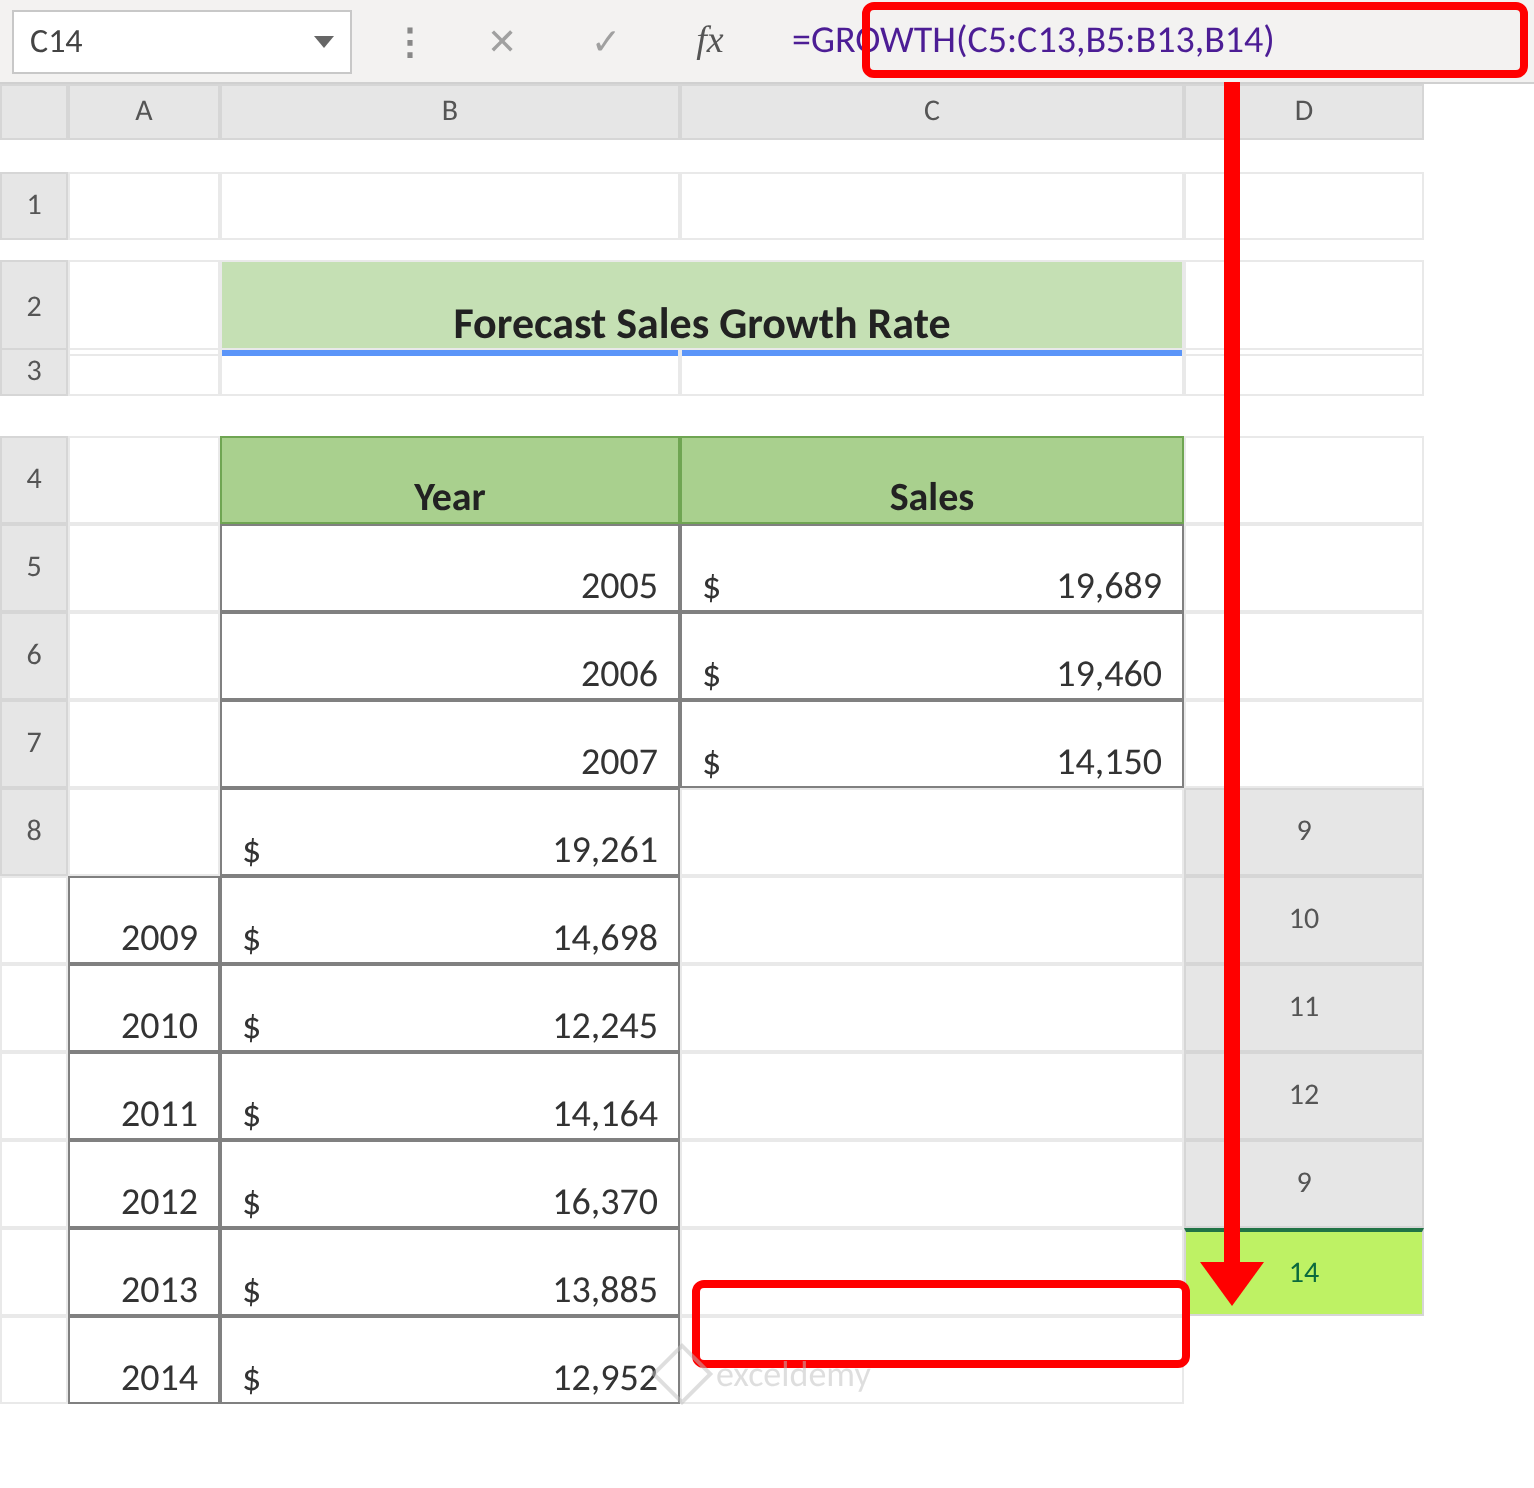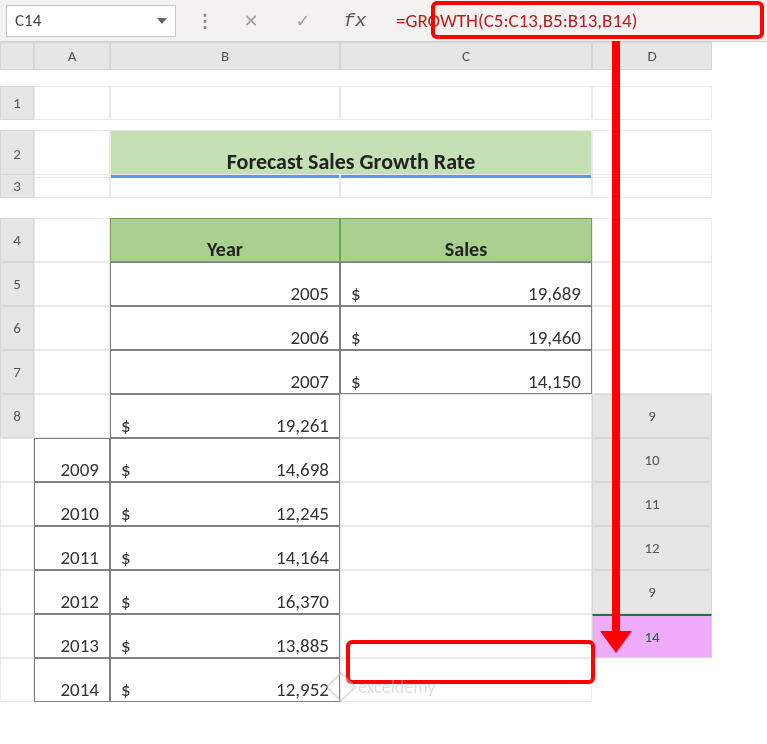--- a/index.html
+++ b/index.html
@@ -50,33 +50,33 @@
     padding: 0 2px;
   }
   .fb-btn {
     width: 34px; height: 30px;
     display: flex; align-items: center; justify-content: center;
     color: #a0a0a0;
     font-size: 18px;
   }
   .fb-btn.fx {
     font-style: italic;
-    font-family: Liberation Mono, monospace;
+    font-family: Liberation Serif, serif;
     color: #555;
     font-size: 19px;
     justify-content: center;
   }
   .formula-input {
     flex: 1;
     height: 32px;
     background: transparent;
     border: none;
     padding: 0 6px;
     font-size: 19px;
-    color: #b91c1c;
+    color: #4c1d95;
     display: flex;
     align-items: center;
   }
 
   
   .sheet {
     display: grid;
     grid-template-columns: 34px 76px 230px 252px 120px;
     grid-auto-rows: 44px;
     position: relative;
@@ -100,21 +100,21 @@
   .sheet .rowh {
     background: #e6e6e6;
     border: 1px solid #d6d6d6;
     display: flex;
     align-items: center;
     justify-content: center;
     font-size: 15px;
     color: #555;
   }
   .sheet .rowh.sel {
-    background: #f0abfc;
+    background: #bef264;
     color: #0b6a3d;
     border-top: 2px solid #217346;
   }
   .cell {
     border: 1px solid #e9e9e9;
     display: flex;
     align-items: flex-end;
     font-size: 19px;
     color: #333;
     padding: 0 6px;

